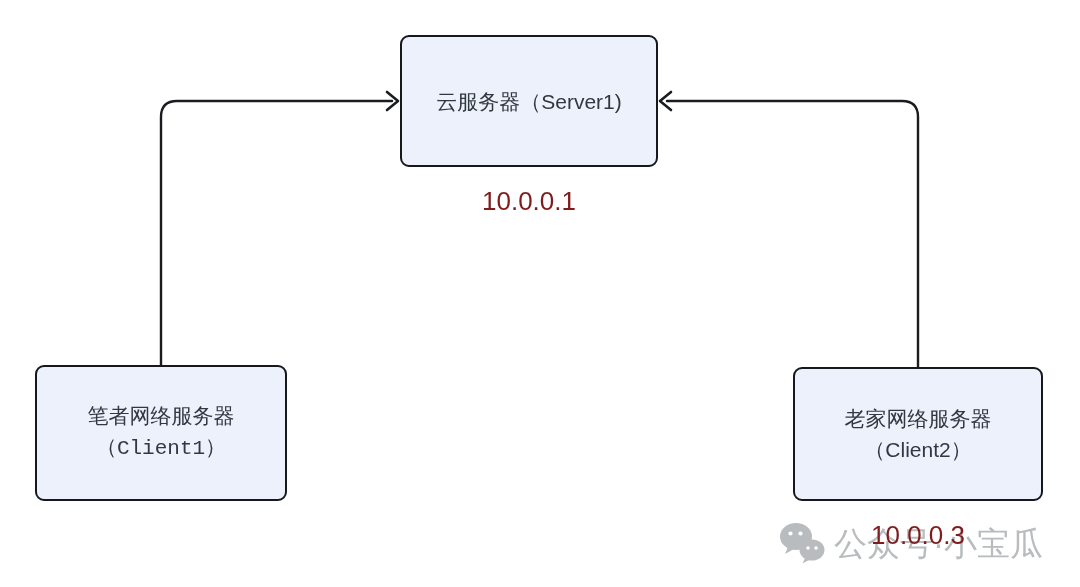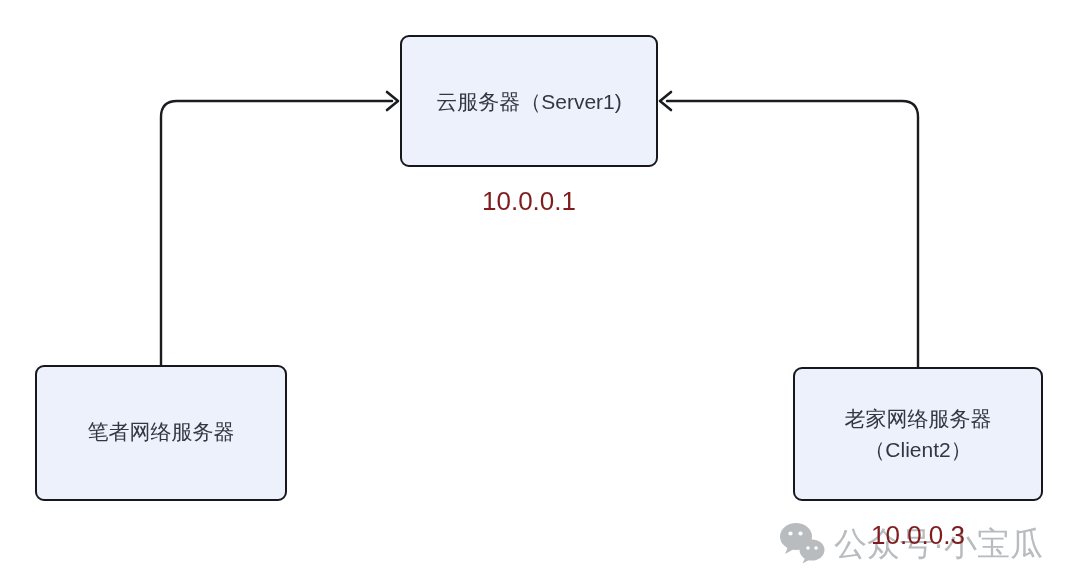--- a/index.html
+++ b/index.html
@@ -96,20 +96,21 @@
     <polyline class="arrowhead" points="671,92 660,101 671,110"></polyline>
   </svg>
 
   <div class="node node-server">
     <span>云服务器（Server1)</span>
   </div>
   <div class="ip-label ip-server">10.0.0.1</div>
 
   <div class="node node-client1">
     <span>笔者网络服务器</span>
+    <span>（Client1）</span>
   </div>
 
   <div class="node node-client2">
     <span>老家网络服务器</span>
     <span>（Client2）</span>
   </div>
   <div class="ip-label ip-client2">10.0.0.3</div>
 
   <div class="watermark">
     <svg class="wechat-icon-svg" width="48" height="44" viewBox="0 0 48 44" aria-hidden="true">

